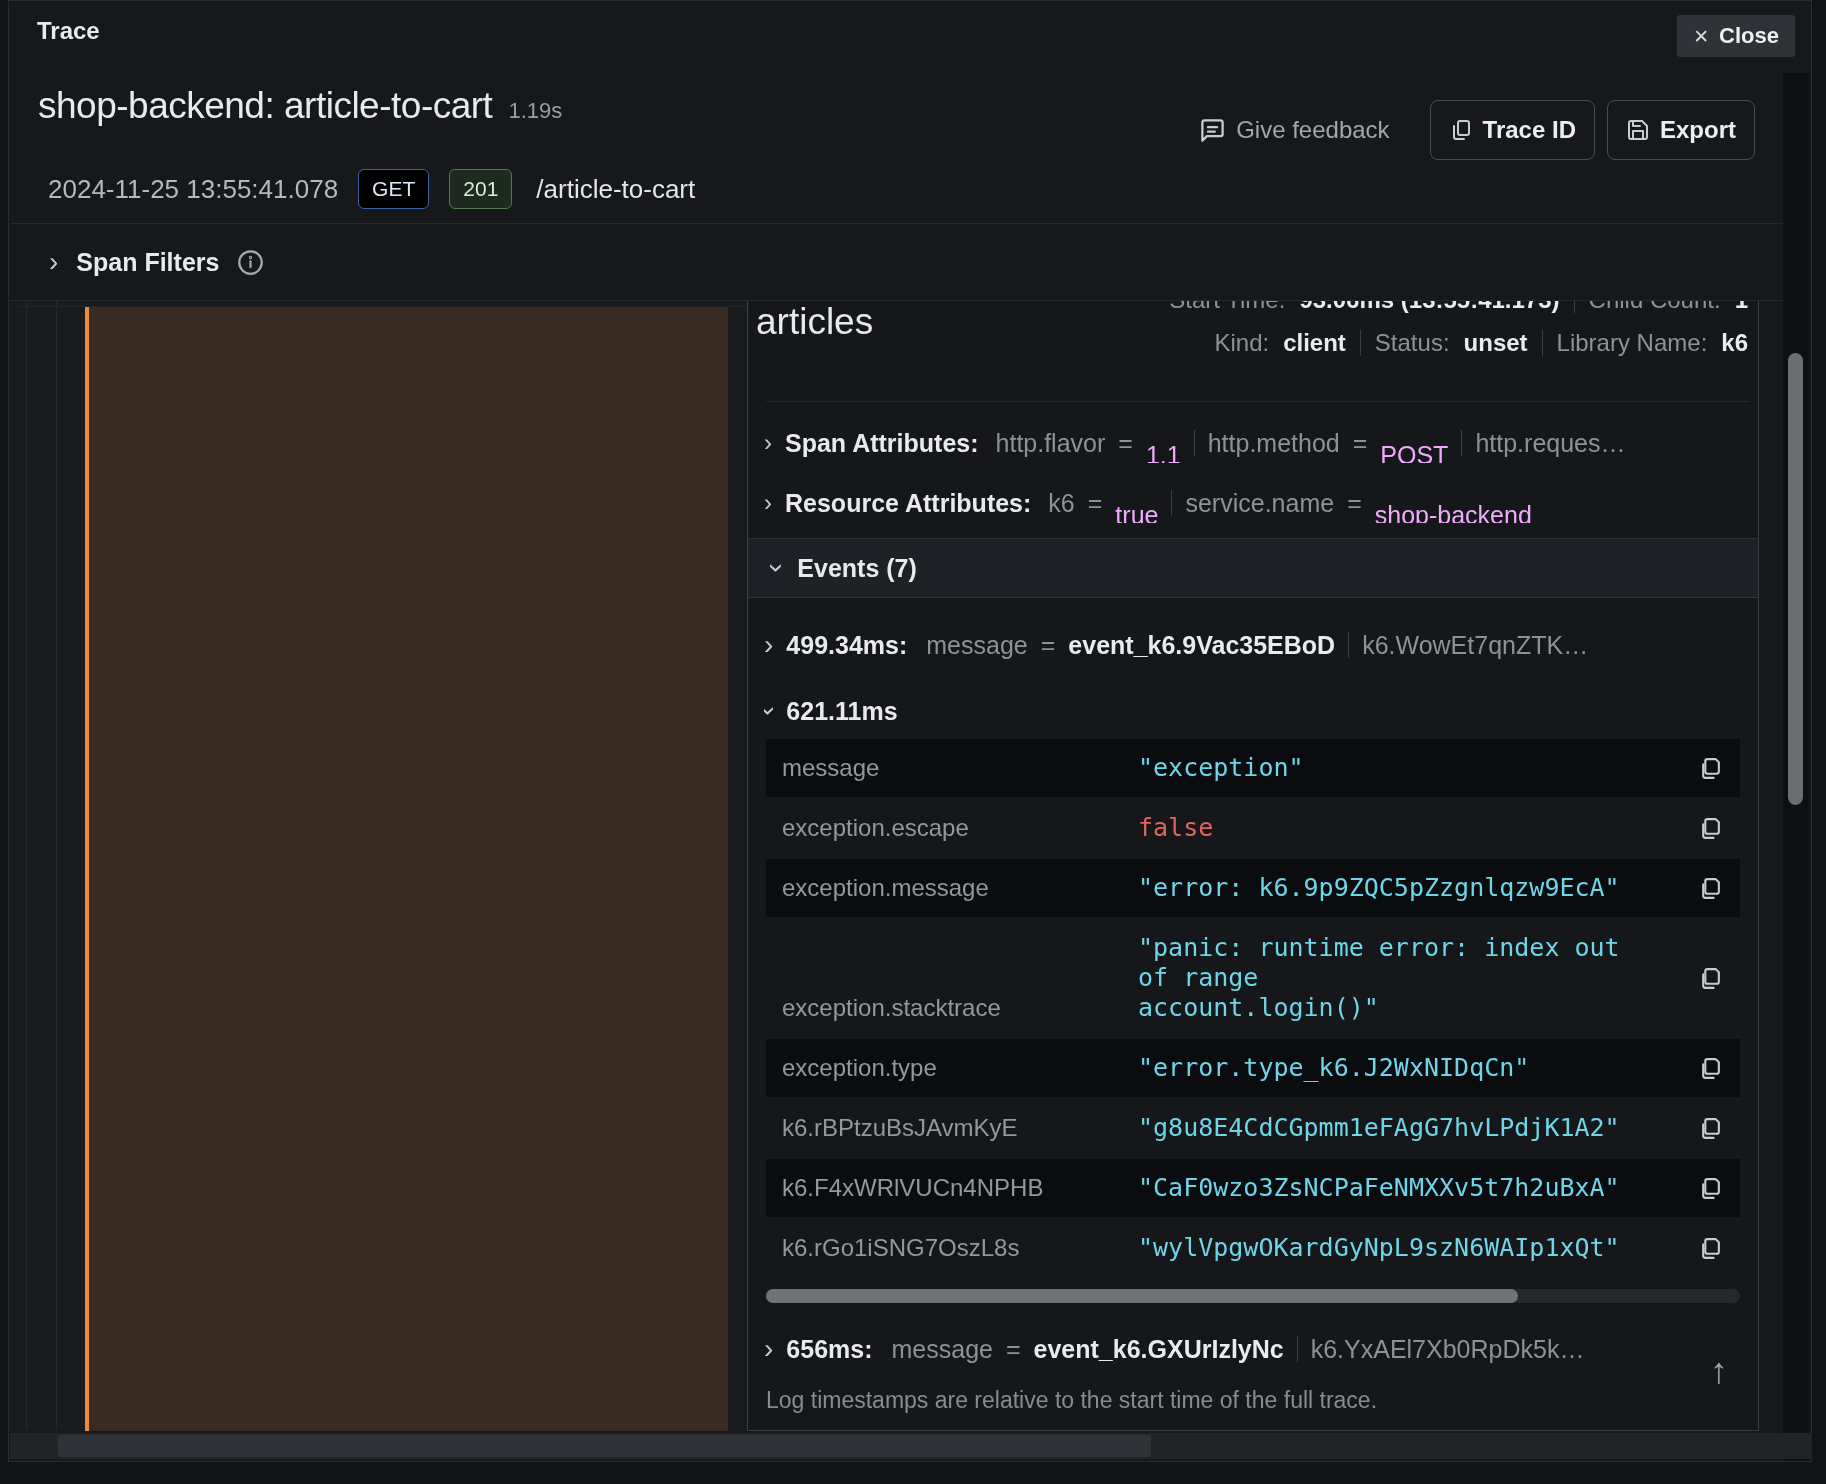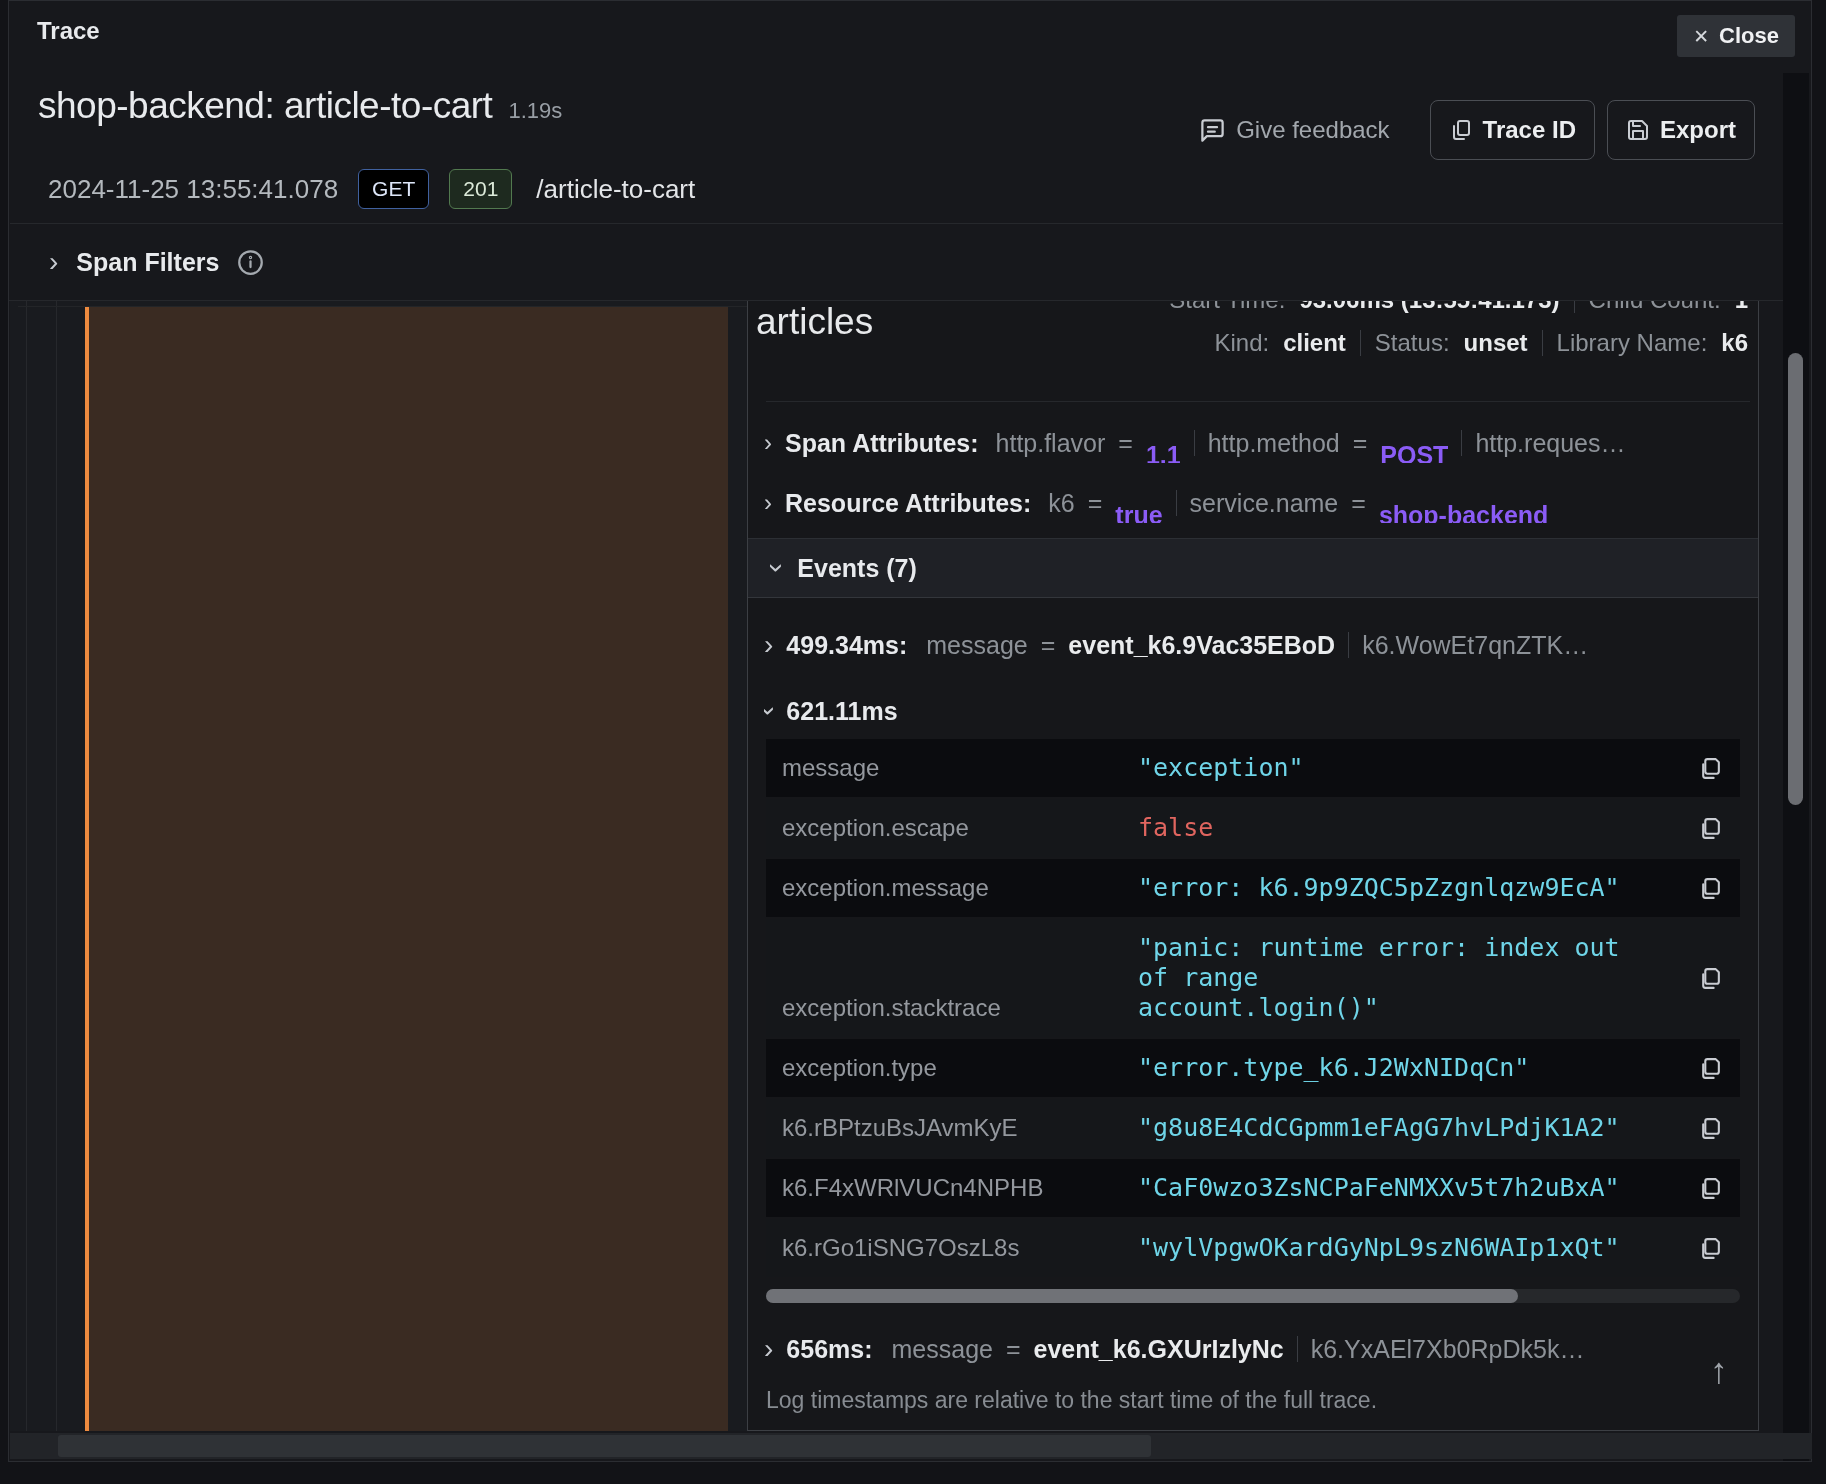--- a/index.html
+++ b/index.html
@@ -75,21 +75,21 @@
   .meta-line .lab { color:#8d9298; }
   .meta-line .val { color:#e9ebed; font-weight:600; }
   .vsep { width:1px; height:26px; background:#3a3d43; }
   .detail-heading { position:absolute; left:8px; top:0px; font-size:37px; font-weight:500; color:#e7e9eb; }
 
   .attr-row { position:absolute; left:16px; right:8px; display:flex; align-items:center; gap:13px; font-size:25px; white-space:nowrap; overflow:hidden; }
   .attr-row .chev { font-size:24px; color:#c7cbd1; }
   .attr-row .sec { font-weight:600; color:#e8eaed; margin-right:4px; }
   .attr-row .k { color:#8d9298; }
   .attr-row .eq { color:#8d9298; }
-  .attr-row .v { color:#8b5cf6; font-weight:700;margin-top:25px; }
+  .attr-row .v { color:#f0abfc; font-weight:400;margin-top:25px; }
   .attr-row .trunc { color:#8d9298; }
 
   .events-header { position:absolute; left:0; right:0; top:237px; height:60px; background:#1f2126;
     border-top:1px solid #2c2f34; border-bottom:1px solid #33363b; display:flex; align-items:center; gap:16px; padding-left:24px; cursor:pointer; }
   .events-header .ttl { font-size:25px; font-weight:600; color:#e8eaed; }
 
   .event-row { position:absolute; left:16px; right:8px; display:flex; align-items:center; gap:13px; font-size:25px; white-space:nowrap; overflow:hidden; cursor:pointer; }
   .event-row .time { font-weight:700; color:#e8eaed; margin-right:6px; }
   .event-row .k { color:#8d9298; }
   .event-row .eq { color:#8d9298; }

